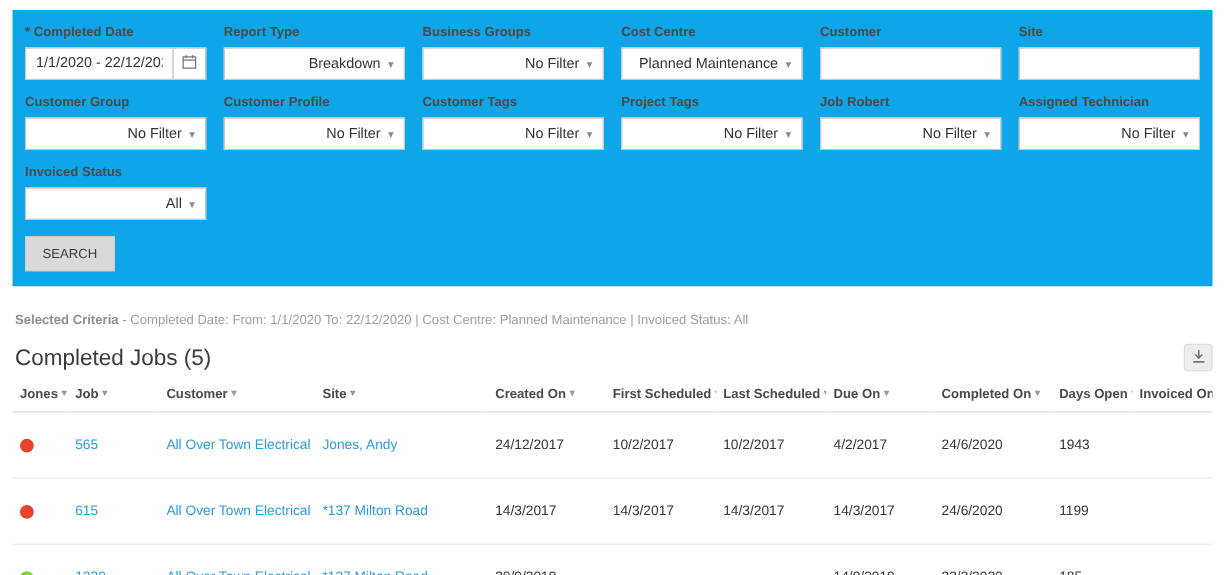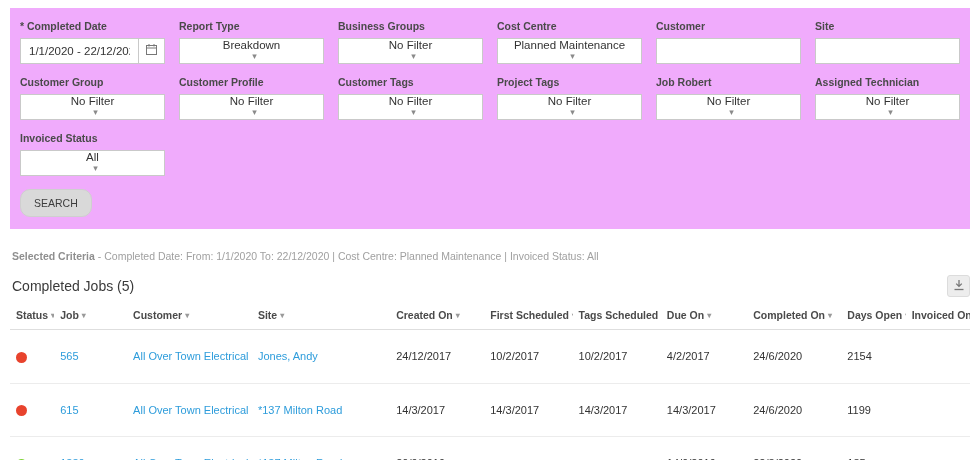--- a/index.html
+++ b/index.html
@@ -11,77 +11,77 @@
     color: #333;
   }
   .container { padding: 8px 10px; }
 
   .page-title {
     font-size: 15px; font-weight: bold; color: #323232;
     margin: 4px 0 13px 2px;
   }
 
   
-  .filter-panel { background: #f0abfc; padding: 12px 10px 12px 10px; }
+  .filter-panel { background: #0ea5e9; padding: 12px 10px 12px 10px; }
   .filter-grid {
     display: grid;
     grid-template-columns: repeat(6, 1fr);
     column-gap: 14px; row-gap: 12px;
   }
   .field { min-width: 0; }
   .field-label {
     display: block;
     font-size: 10.5px; font-weight: bold; color: #4a4a4a;
     margin-bottom: 6px;
   }
   .control {
     height: 26px; width: 100%;
     background: #fff; border: 1px solid #c9c9c9;
     display: flex; align-items: center;
     font-size: 11.5px; color: #333;
     padding: 0 8px;
   }
-  .select { justify-content: flex-start; cursor: pointer; flex-direction: column; }
+  .select { justify-content: flex-end; cursor: pointer; }
   .select .caret { color: #8a8a8a; font-size: 9px; margin-left: 6px; }
   .text-input, .date-input {
     height: 26px; width: 100%;
     border: 1px solid #c9c9c9; background: #fff;
     padding: 0 8px; font-size: 11.5px; color: #333;
     font-family: "Liberation Sans", sans-serif;
     outline: none;
   }
   .date-wrap { display: flex; }
   .date-wrap .date-input { border-right: none; flex: 1; min-width: 0; }
   .cal-btn {
     width: 27px; height: 26px; flex: 0 0 27px;
     background: #fff; border: 1px solid #c9c9c9;
     display: flex; align-items: center; justify-content: center;
     cursor: pointer; padding: 0;
   }
   .search-btn {
     margin-top: 13px;
-    background: #d9d9d9; border: 1px solid #cfcfcf; border-radius: 10px;
+    background: #d9d9d9; border: 1px solid #cfcfcf; border-radius: 0;
     padding: 7px 13px; font-size: 10.5px; color: #3c3c3c;
     font-family: "Liberation Sans", sans-serif;
     cursor: pointer;
   }
 
   
   .criteria {
     margin: 21px 2px 13px 2px;
     font-size: 10.5px; color: #a0a0a0;
   }
   .criteria .criteria-label { font-weight: bold; color: #8f8f8f; }
 
   
   .results-header {
     display: flex; justify-content: space-between; align-items: center;
     margin: 8px 0 4px 2px;
   }
-  .results-title { font-size: 14px; font-weight: 400; color: #3a3a3a; }
+  .results-title { font-size: 18px; font-weight: 400; color: #3a3a3a; }
   .export-btn {
     width: 23px; height: 22px;
     background: #ededed; border: 1px solid #dcdcdc; border-radius: 3px;
     display: flex; align-items: center; justify-content: center;
     cursor: pointer; padding: 0;
   }
 
   table.results-table {
     width: 100%; border-collapse: collapse; table-layout: fixed;
     margin-top: 4px;
@@ -257,45 +257,45 @@
       <col style="width:9.8%">
         <col style="width:9.2%">
         <col style="width:9.2%">
         <col style="width:9%">
       <col style="width:9.8%">
         <col style="width:6.7%">
         <col style="width:6.7%">
     </colgroup>
     <thead>
       <tr>
-        <th><span>Status</span><span class="sort-arrow">▾</span></th>
+        <th><span>Jones</span><span class="sort-arrow">▾</span></th>
         <th><span>Job</span><span class="sort-arrow">▾</span></th>
         <th><span>Customer</span><span class="sort-arrow">▾</span></th>
         <th><span>Site</span><span class="sort-arrow">▾</span></th>
         <th><span>Created On</span><span class="sort-arrow">▾</span></th>
         <th><span>First Scheduled</span><span class="sort-arrow">▾</span></th>
-        <th><span>Tags Scheduled</span><span class="sort-arrow">▾</span></th>
+        <th><span>Last Scheduled</span><span class="sort-arrow">▾</span></th>
         <th><span>Due On</span><span class="sort-arrow">▾</span></th>
         <th><span>Completed On</span><span class="sort-arrow">▾</span></th>
         <th><span>Days Open</span><span class="sort-arrow">▾</span></th>
         <th><span>Invoiced On</span></th>
       </tr>
     </thead>
     <tbody>
       <tr>
         <td><span class="status-dot" style="background-color: rgb(232, 67, 45);"></span></td>
         <td><a class="link">565</a></td>
         <td><a class="link">All Over Town Electrical Services</a></td>
         <td><a class="link">Jones, Andy</a></td>
         <td>24/12/2017</td>
         <td>10/2/2017</td>
         <td>10/2/2017</td>
         <td>4/2/2017</td>
         <td>24/6/2020</td>
-        <td>2154</td>
+        <td>1943</td>
         <td></td>
       </tr>
       <tr>
         <td><span class="status-dot" style="background-color: rgb(232, 67, 45);"></span></td>
         <td><a class="link">615</a></td>
         <td><a class="link">All Over Town Electrical Services</a></td>
         <td><a class="link">*137 Milton Road</a></td>
         <td>14/3/2017</td>
         <td>14/3/2017</td>
         <td>14/3/2017</td>

